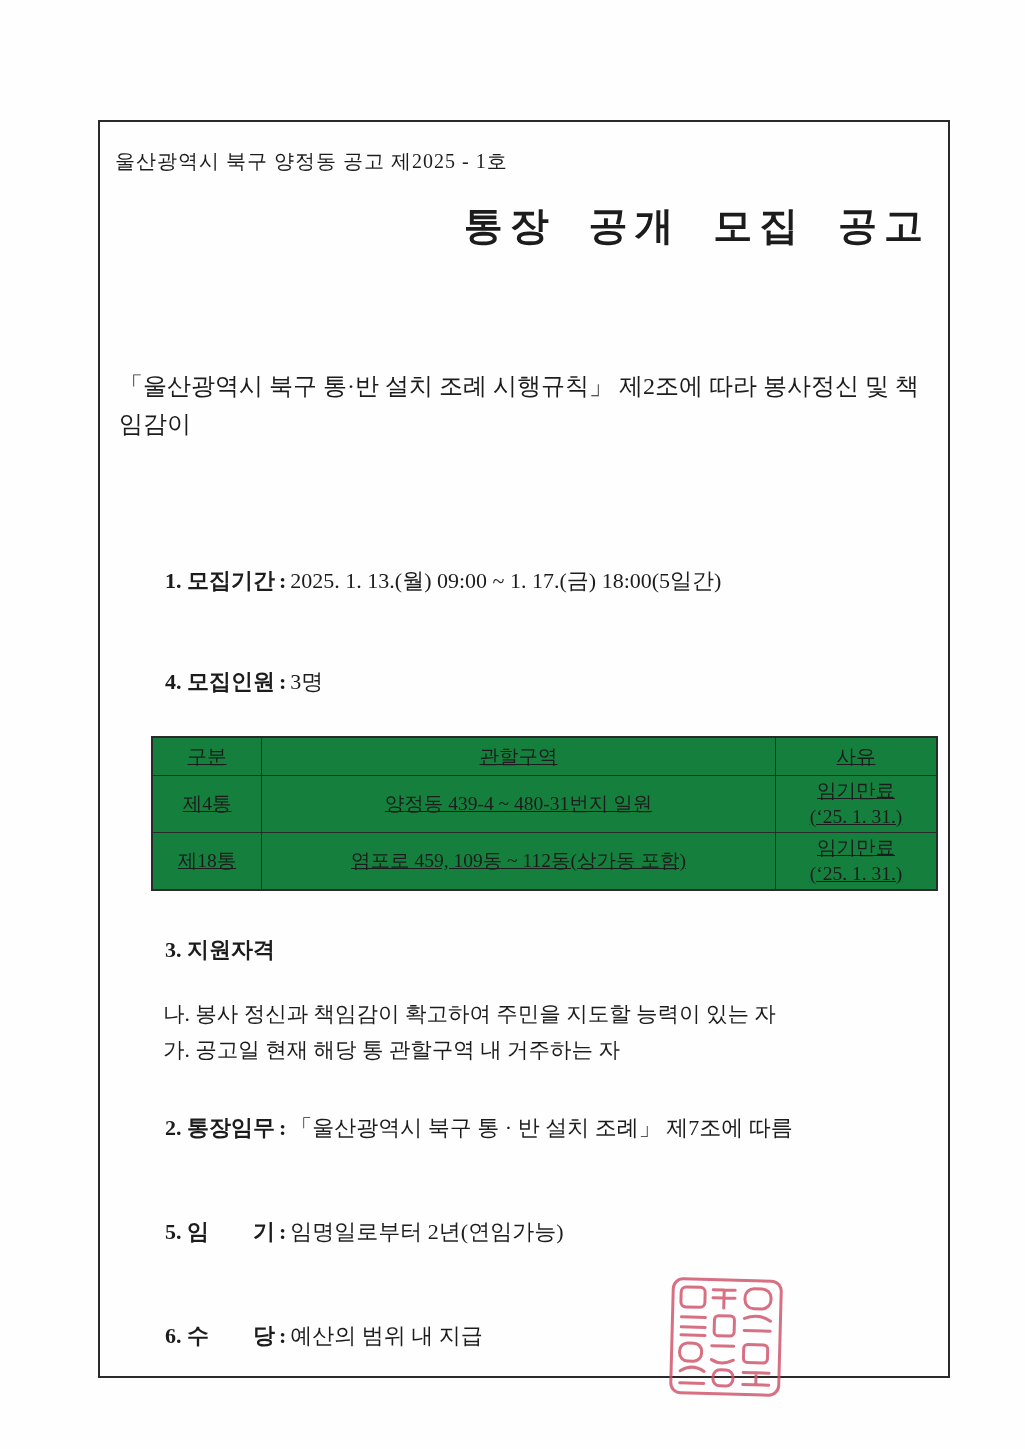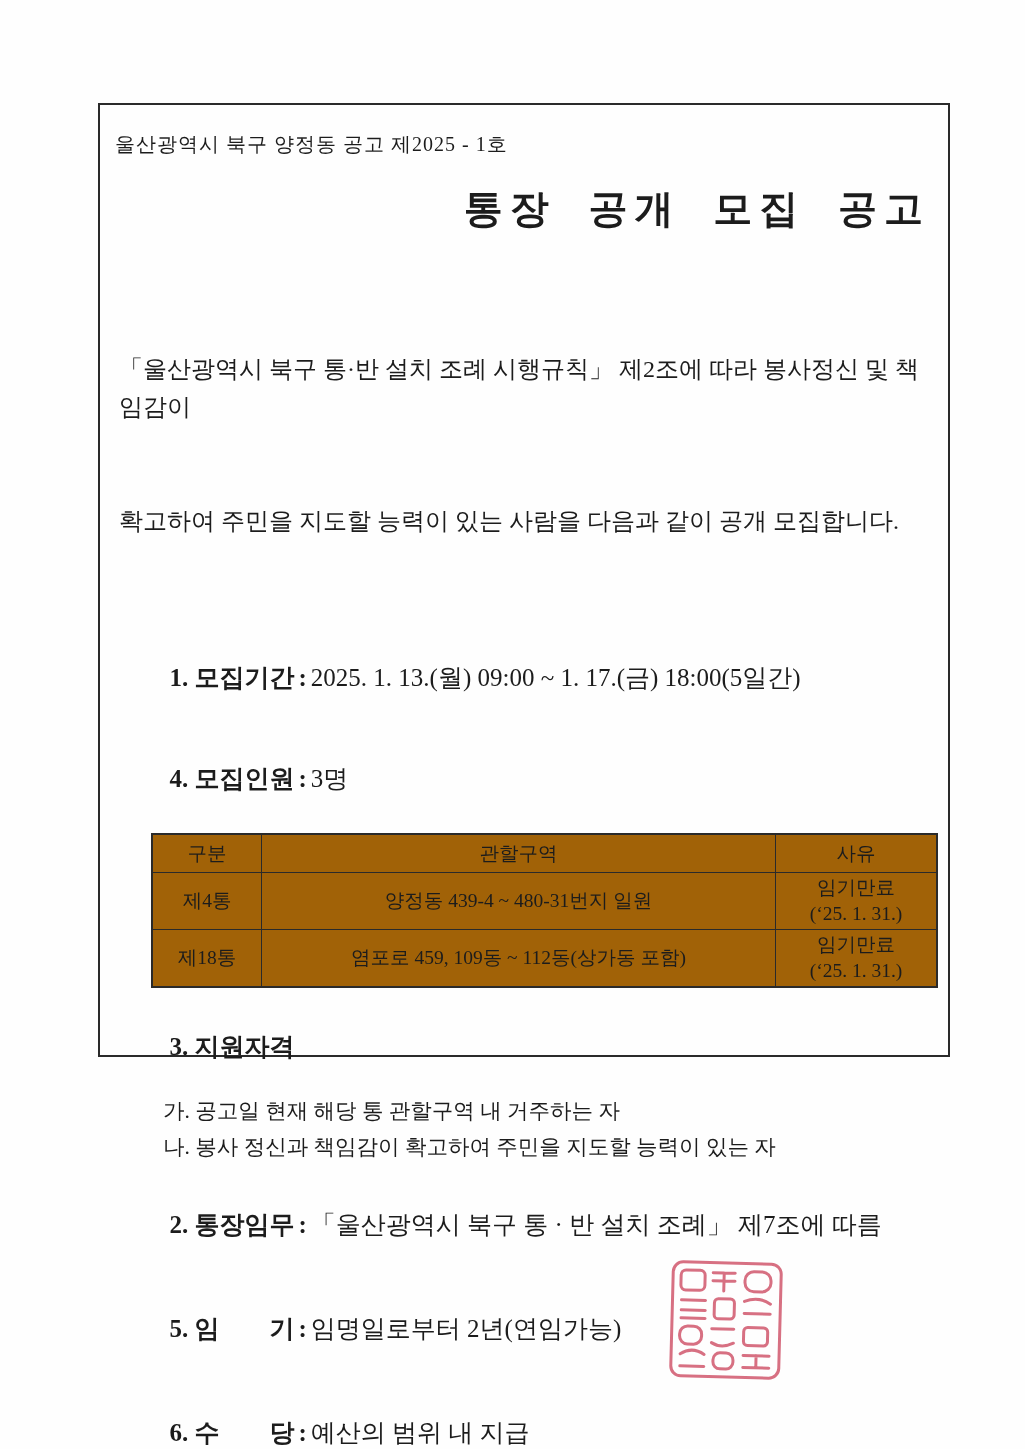--- a/index.html
+++ b/index.html
@@ -12,23 +12,23 @@
   .canvas {
     position: relative;
     width: 1025px;
     height: 1449px;
     background: #fefefe;
     overflow: hidden;
   }
   .sheet {
     position: absolute;
     left: 98px;
-    top: 103px;
+    top: 120px;
     width: 852px;
-    height: 954px;
+    height: 1258px;
     border: 2.5px solid #2a2a2a;
     box-sizing: border-box;
     padding: 26px 18px 0 15px;
     background: #fefefe;
   }
   .doc-number {
     font-size: 20px;
     letter-spacing: 1px;
     white-space: pre-wrap;
   }
@@ -43,21 +43,21 @@
   }
   .intro {
     margin-top: 38px;
     margin-left: 4px;
     font-size: 24px;
     line-height: 38px;
     white-space: pre-wrap;
   }
   .item {
     margin-left: 17px;
-    font-size: 25px;
+    font-size: 22px;
     white-space: pre-wrap;
     line-height: 28px;
     font-family: Liberation Serif, serif;
   }
   .item .lbl { font-weight: bold; }
   .item .sep { font-weight: bold; padding: 0 4px; }
   .sub {
     margin-left: 48px;
     font-size: 21.5px;
     white-space: pre-wrap;
@@ -75,21 +75,22 @@
     border: 2.5px solid #2a2a2a;
     font-size: 19.5px;
     table-layout: fixed;
   }
   table.recruit th, table.recruit td {
     border: 1.5px solid #2a2a2a;
     text-align: center;
     vertical-align: middle;
     font-weight: normal;
     padding: 2px 4px;
-    background: #a16207;
+    background: #15803d;
+    text-decoration: underline;
   }
   table.recruit thead tr { height: 38px; }
   table.recruit tbody tr { height: 56px; }
   .col-div { width: 100px; }
   .col-area { width: 505px; }
   .col-reason { width: 152px; }
   .reason-l1 { line-height: 26px; }
   .reason-l2 { line-height: 26px; }
   .seal {
     position: absolute;
@@ -107,21 +108,20 @@
 
 <div class="canvas">
   <div class="sheet">
 
     <div class="doc-number">울산광역시 북구 양정동 공고 제2025 - 1호</div>
 
     <div class="doc-title">통장 공개 모집 공고</div>
 
     <div class="intro">
       <div>「울산광역시 북구 통·반 설치 조례 시행규칙」 제2조에 따라 봉사정신 및 책임감이</div>
-      <div>확고하여 주민을 지도할 능력이 있는 사람을 다음과 같이 공개 모집합니다.</div>
     </div>
 
     <div class="item mt-20">
       <span class="lbl">1. 모집기간</span><span class="sep">:</span><span>2025. 1. 13.(월) 09:00 ~ 1. 17.(금) 18:00(5일간)</span>
     </div>
 
     <div class="item mt-17">
       <span class="lbl">4. 모집인원</span><span class="sep">:</span><span>3명</span>
     </div>
 
@@ -149,22 +149,22 @@
             <div class="reason-l1">임기만료</div>
             <div class="reason-l2">(‘25. 1. 31.)</div>
           </td>
         </tr>
       </tbody>
     </table>
 
     <div class="item mt-17">
       <span class="lbl">3. 지원자격</span>
     </div>
+    <div class="sub mt-8">나. 봉사 정신과 책임감이 확고하여 주민을 지도할 능력이 있는 자</div>
     <div class="sub mt-8">가. 공고일 현재 해당 통 관할구역 내 거주하는 자</div>
-    <div class="sub mt-8">나. 봉사 정신과 책임감이 확고하여 주민을 지도할 능력이 있는 자</div>
 
     <div class="item mt-22">
       <span class="lbl">2. 통장임무</span><span class="sep">:</span><span>「울산광역시 북구 통 · 반 설치 조례」 제7조에 따름</span>
     </div>
 
     <div class="item mt-20">
       <span class="lbl">5. 임　　기</span><span class="sep">:</span><span>임명일로부터 2년(연임가능)</span>
     </div>
 
     <div class="item mt-20">

